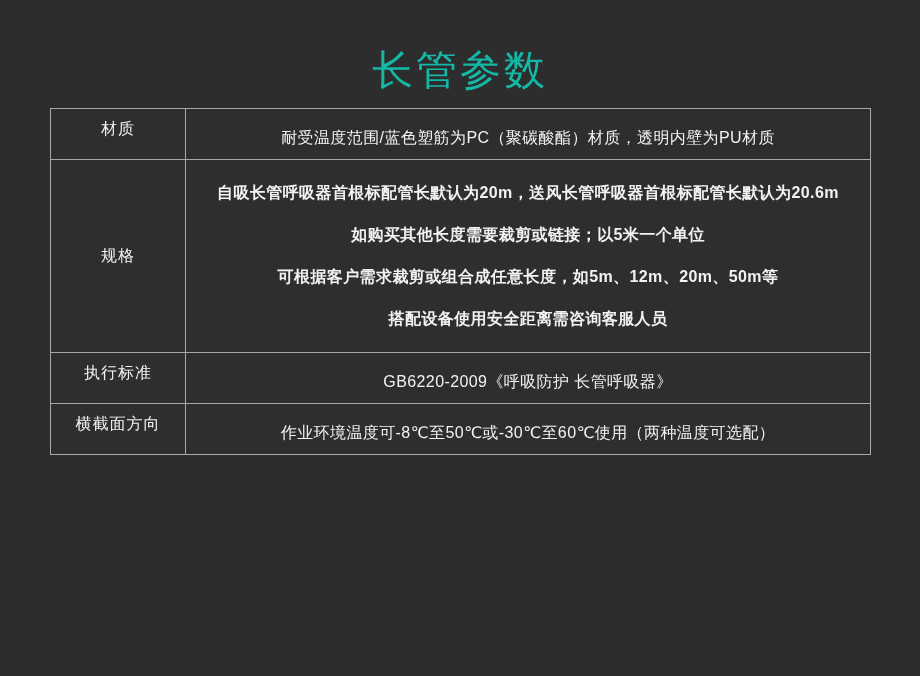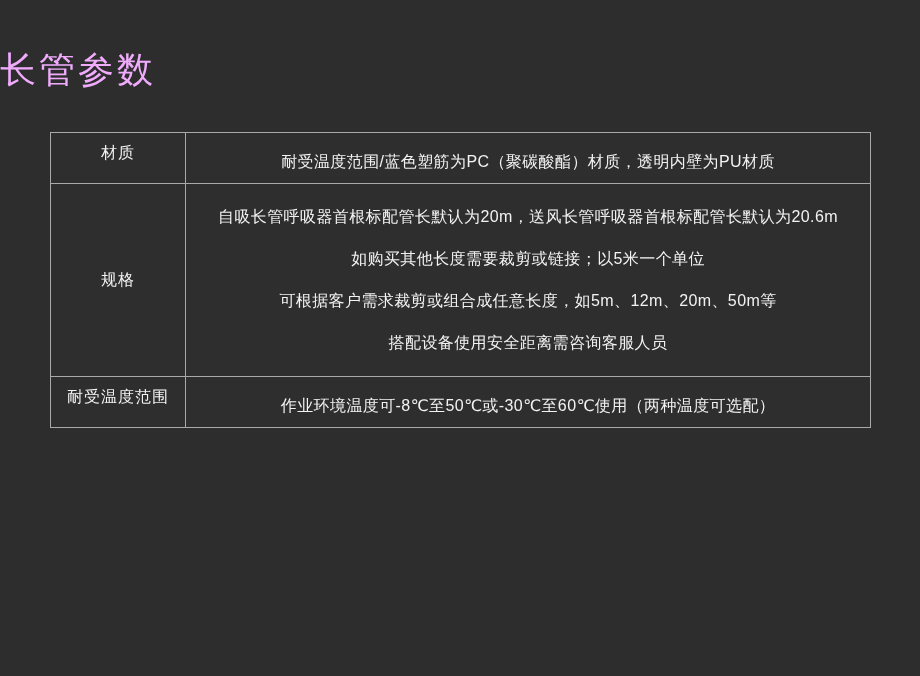--- a/index.html
+++ b/index.html
@@ -17,32 +17,32 @@
     position: relative;
     width: 920px;
     height: 676px;
     box-sizing: border-box;
   }
   .page-title {
     position: absolute;
     top: 44px;
     left: 0;
     width: 920px;
-    text-align: left;
-    color: #f0abfc;
-    font-size: 36px;
+    text-align: center;
+    color: #14b8a6;
+    font-size: 41px;
     line-height: 52px;
     letter-spacing: 3px;
     font-weight: normal;
     white-space: nowrap;
   }
   .spec-table {
     position: absolute;
     left: 50px;
-    top: 132px;
+    top: 108px;
     width: 820px;
     border-collapse: collapse;
     table-layout: fixed;
   }
   .spec-table td {
     border: 1px solid #a9a9a9;
     background: #2e2e2e;
     color: #f2f2f2;
     font-size: 16px;
     text-align: center;
@@ -69,20 +69,21 @@
   .row-h50 .cell-value {
     height: 34px;
   }
   .cell-value .line {
     display: block;
     line-height: 42px;
     white-space: nowrap;
   }
   .multiline-cell {
     padding: 12px 10px;
+    font-weight: bold;
   }
 </style>
 </head>
 <body>
 
 <div class="page">
 
   <div class="page-title">长管参数</div>
 
   <table class="spec-table">
@@ -106,27 +107,37 @@
         <td class="col-value">
           <div class="cell-value multiline-cell">
             <span class="line">自吸长管呼吸器首根标配管长默认为20m，送风长管呼吸器首根标配管长默认为20.6m</span>
             <span class="line">如购买其他长度需要裁剪或链接；以5米一个单位</span>
             <span class="line">可根据客户需求裁剪或组合成任意长度，如5m、12m、20m、50m等</span>
             <span class="line">搭配设备使用安全距离需咨询客服人员</span>
           </div>
         </td>
       </tr>
 
+      <tr class="row-h50">
+        <td class="col-label">
+          <div class="cell-label">执行标准</div>
+        </td>
+        <td class="col-value">
+          <div class="cell-value">
+            <span class="line">GB6220-2009《呼吸防护 长管呼吸器》</span>
+          </div>
+        </td>
+      </tr>
 
 
 
 
       <tr class="row-h50">
         <td class="col-label">
-          <div class="cell-label">耐受温度范围</div>
+          <div class="cell-label">横截面方向</div>
         </td>
         <td class="col-value">
           <div class="cell-value">
             <span class="line">作业环境温度可-8℃至50℃或-30℃至60℃使用（两种温度可选配）</span>
           </div>
         </td>
       </tr>
 
     </tbody>
   </table>

